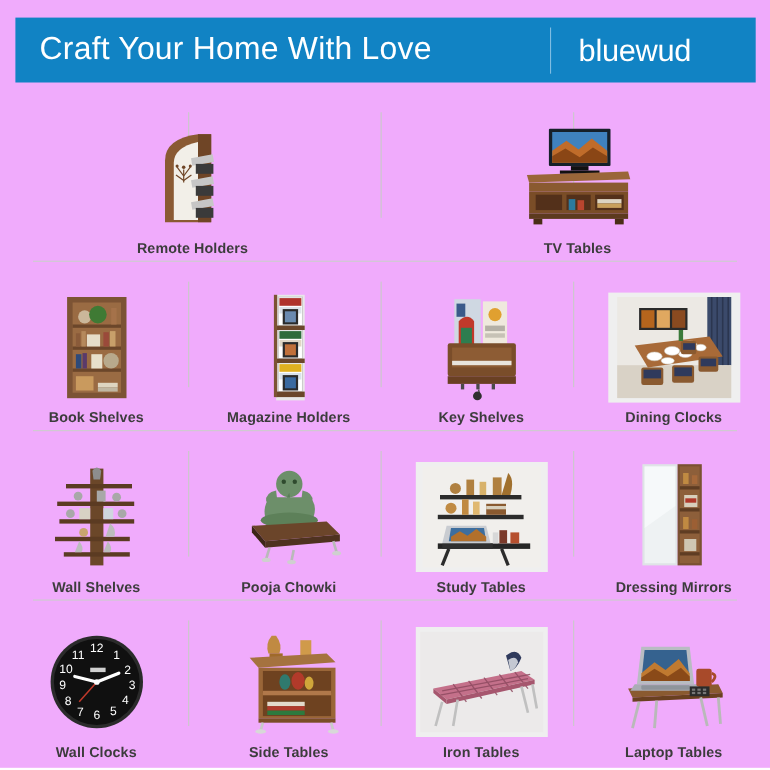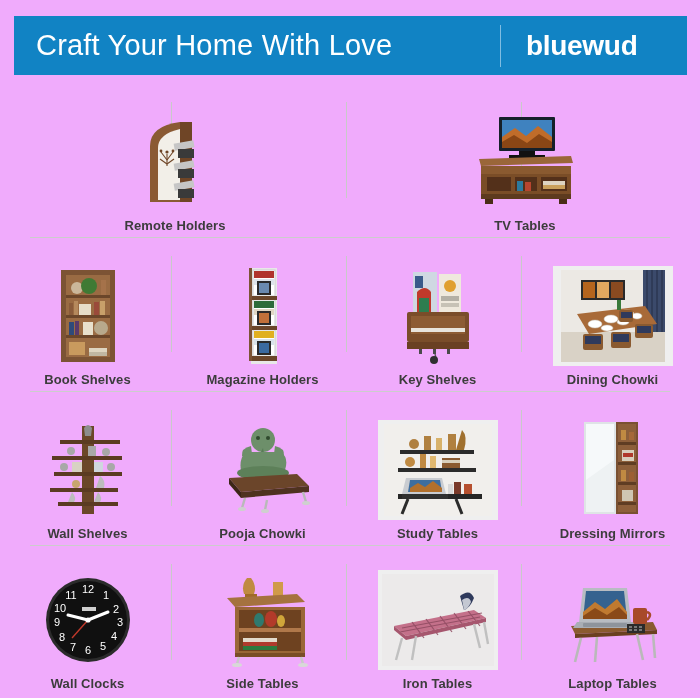--- a/index.html
+++ b/index.html
@@ -26,22 +26,22 @@
     white-space:nowrap;
   }
   .banner-sep{
     position:absolute;left:486px;top:9px;width:1px;height:42px;
     background:#7fbde2;
   }
   .logo{
     position:absolute;left:512px;top:50%;transform:translateY(-50%);
     color:#fff;font-size:28px;white-space:nowrap;
   }
-  .logo .b{font-weight:700;letter-spacing:-0.3px;}
-  .logo .w{font-weight:700;letter-spacing:-0.3px;}
+  .logo .b{font-weight:400;letter-spacing:-0.3px;}
+  .logo .w{font-weight:400;letter-spacing:-0.3px;}
 
   
   .grid{position:absolute;left:0;top:84px;width:700px;}
   .row{position:relative;display:flex;width:700px;height:154px;}
   .row.last{height:150px;}
   .cell{
     position:relative;flex:1 1 25%;
     display:flex;flex-direction:column;align-items:center;justify-content:flex-end;
     padding-bottom:4px;
     box-sizing:border-box;
@@ -286,21 +286,21 @@
               <rect x="58" y="40" width="14" height="12" rx="2"></rect>
             </g>
             <g fill="#2f3a5c">
               <rect x="24" y="66" width="16" height="8"></rect>
               <rect x="52" y="64" width="16" height="8"></rect>
               <rect x="76" y="56" width="14" height="7"></rect>
               <rect x="60" y="42" width="11" height="6"></rect>
             </g>
           </svg>
         </div>
-        <div class="cap">Dining Chowki</div>
+        <div class="cap">Dining Clocks</div>
       </div>
 
       <div class="hdiv"></div>
     </div>
 
     <div class="row">
       <div class="vdiv v1"></div>
       <div class="vdiv v2"></div>
       <div class="vdiv v3"></div>
 

